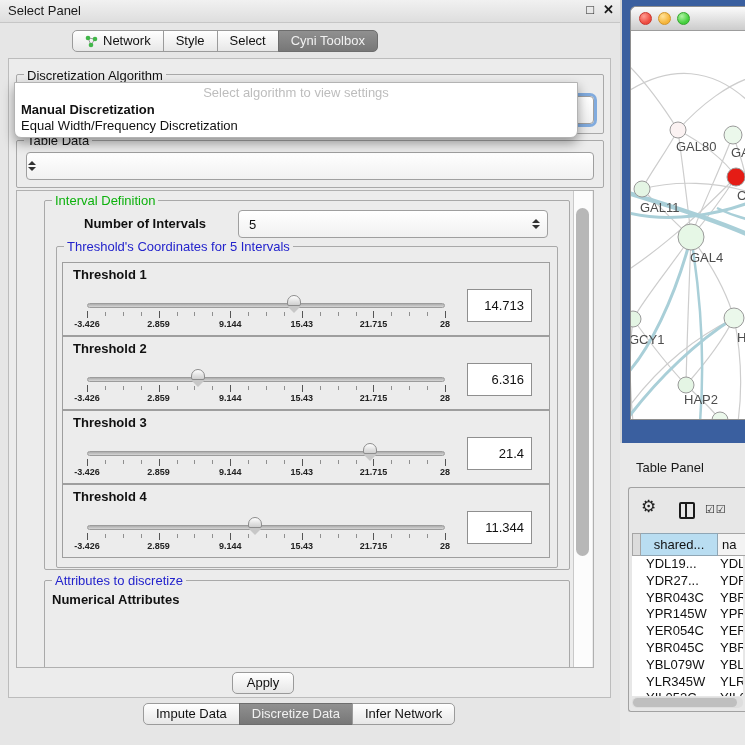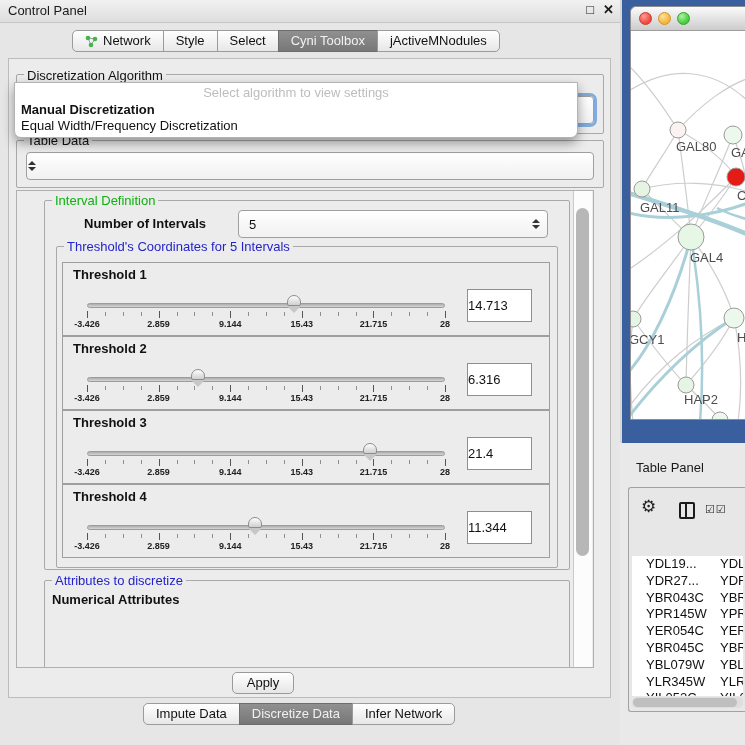--- a/index.html
+++ b/index.html
@@ -65,21 +65,21 @@
   .sl-thumb{position:absolute;top:32px;width:14px;height:11px;background:linear-gradient(#fefefe,#cfcfcf);
             border:1px solid #8d8d8d;border-radius:7px 7px 2px 2px;box-sizing:border-box}
   .sl-thumb:after{content:"";position:absolute;left:-1px;top:10px;width:0;height:0;
             border-left:7px solid transparent;border-right:7px solid transparent;border-top:7px solid #c7c7c7}
   .ticks{position:absolute;left:0;top:48px;width:100%;height:8px}
   .ticks i{position:absolute;top:1px;width:1px;height:4px;background:#8f8f8f}
   .ticks i.major{top:0;height:7px;background:#555}
   .tick-labels{position:absolute;left:0;top:56px;width:100%;height:12px}
   .tick-labels span{position:absolute;transform:translateX(-50%);font-size:9px;font-weight:bold;color:#222;white-space:nowrap}
   .val-box{position:absolute;left:404px;top:26px;width:56px;height:31px;background:#fff;border:1px solid #8f8f8f;
-           text-align:left;line-height:31px;padding-right:7px}
+           text-align:right;line-height:31px;padding-right:7px}
 
   
   .attr-list{position:absolute;left:39px;top:421px;width:500px;height:80px;background:#fff;border:1px solid #9b9b9b}
   .attr-list .it{padding-left:11px;line-height:17px;white-space:nowrap}
   .attr-list .sb{position:absolute;right:1px;top:1px;width:13px;height:78px;background:#f0f0f0;border-left:1px solid #d5d5d5}
   .attr-list .sb i{position:absolute;left:1px;top:2px;width:10px;height:44px;background:#ababab;border-radius:5px}
 
   .apply{position:absolute;left:223px;top:613px;width:60px;height:20px;border:1px solid #9a9a9a;border-radius:5px;
          background:linear-gradient(#ffffff,#e6e6e6);text-align:center;line-height:20px}
 
@@ -120,21 +120,21 @@
   .tp-hscroll{position:absolute;left:3px;top:209px;width:111px;height:11px;background:#dedede;border-radius:5px}
   .tp-hscroll i{position:absolute;left:1px;top:1px;width:104px;height:9px;background:#bfbfbf;border-radius:5px}
 </style>
 </head>
 <body>
 
 <div id="root">
 
   <div id="cp">
     <div class="titlebar">
-      <span class="t">Control Panel</span>
+      <span class="t">Select Panel</span>
       <span class="tb-icons">
         <span>□</span>
         <span class="x">✕</span>
       </span>
     </div>
 
     <div id="top-tabs" class="tabrow">
         <div class="tab">
           <svg width="13" height="13">
             <path d="M3,3 L10,4 L6,10 Z" fill="none" stroke="#9a9a9a" stroke-width="1"></path>
@@ -145,23 +145,20 @@
           <span>Network</span>
         </div>
         <div class="tab">
           <span>Style</span>
         </div>
         <div class="tab">
           <span>Select</span>
         </div>
         <div class="tab active">
           <span>Cyni Toolbox</span>
-        </div>
-        <div class="tab">
-          <span>jActiveMNodules</span>
         </div>
       </div>
 
     <div class="main">
 
       <div class="grp" style="left:7px;top:15px;width:586px;height:58px"></div>
       <div class="grp-label" style="left:15px;top:9px">Discretization Algorithm</div>
       <div class="combo focusring" style="left:15px;top:37px;width:568px;height:26px"></div>
 
       <div id="algo-popup">
@@ -444,20 +441,25 @@
         </g>
     </svg>
   </div>
 
   <div id="tp">
     <div class="title">Table Panel</div>
     <div class="tpwin">
       <span class="tp-gear">⚙</span>
       <span class="tp-split"></span>
       <span class="tp-checks">☑☑</span>
+      <div class="tp-header">
+        <span class="gut"></span>
+        <span class="c1">shared...</span>
+        <span class="c2">na</span>
+      </div>
       <div class="tp-rows" id="tp-rows">
           <div class="tp-row">
             <span class="c1">YDL19...</span>
             <span class="c2">YDL1</span>
           </div>
           <div class="tp-row">
             <span class="c1">YDR27...</span>
             <span class="c2">YDR2</span>
           </div>
           <div class="tp-row">

